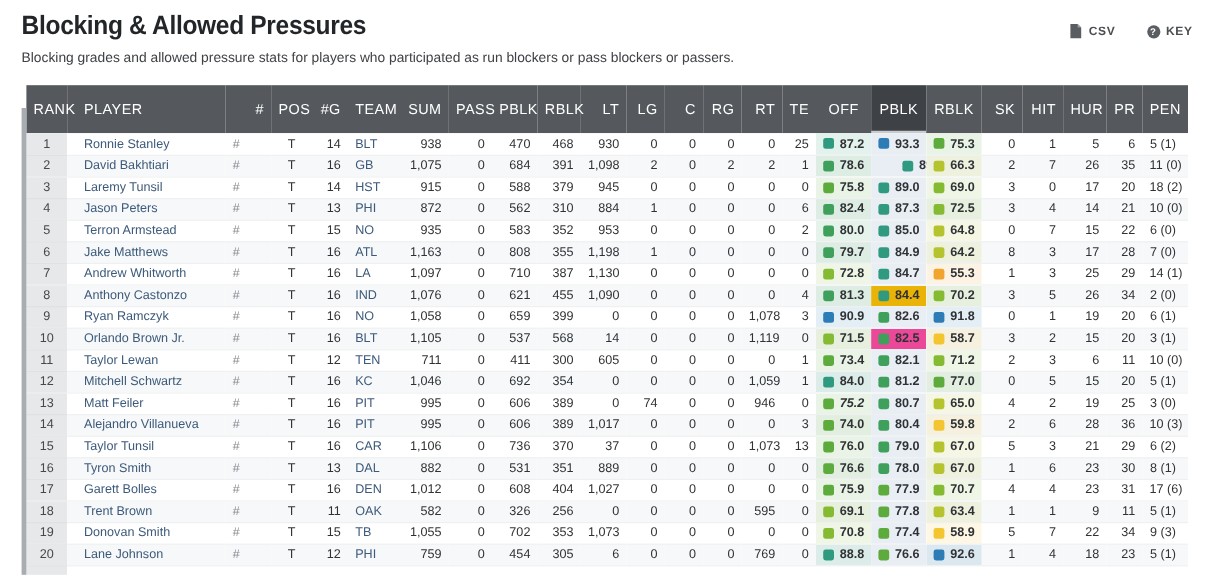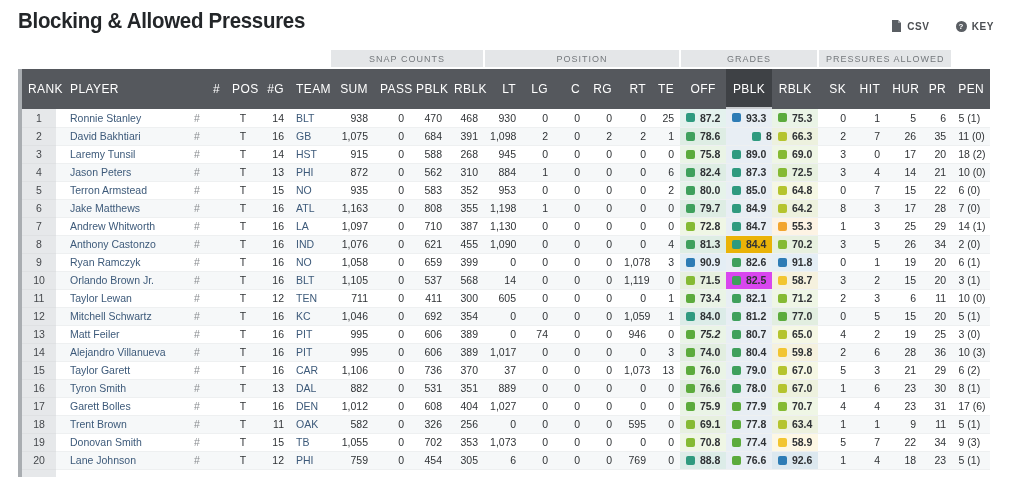--- a/index.html
+++ b/index.html
@@ -65,20 +65,21 @@
         <path d="M1 0 h6 l3 3 v9 h-9 z" fill="#5a5e63"></path>
         <path d="M7 0 l3 3 h-3 z" fill="#9a9da1"></path>
       </svg>
       <span>CSV</span>
     </button>
     <button class="act">
       <span class="qmark">?</span>
       <span>KEY</span>
     </button>
   </div>
+  <p class="subtitle">Blocking grades and allowed pressure stats for players who participated as run blockers or pass blockers or passers.</p>
 
   <div class="table-wrap">
     <div class="left-bar"></div>
     <table>
       <colgroup id="cols">
           <col style="width: 34px;">
           <col style="width: 132px;">
           <col style="width: 38px;">
           <col style="width: 34px;">
           <col style="width: 30px;">
@@ -96,36 +97,20 @@
           <col style="width: 46px;">
           <col style="width: 46px;">
           <col style="width: 46px;">
           <col style="width: 34px;">
           <col style="width: 34px;">
           <col style="width: 36px;">
           <col style="width: 30px;">
           <col style="width: 38px;">
         </colgroup>
       <thead>
-        <tr class="group-row" id="group-row">
-            <th colspan="6"></th>
-            <th colspan="4">
-              <div class="gbar">SNAP COUNTS</div>
-            </th>
-            <th colspan="6">
-              <div class="gbar">POSITION</div>
-            </th>
-            <th colspan="3">
-              <div class="gbar">GRADES</div>
-            </th>
-            <th colspan="4">
-              <div class="gbar">PRESSURES ALLOWED</div>
-            </th>
-            <th colspan="1"></th>
-          </tr>
         <tr class="header-row" id="header-row">
             <th class="al-c">RANK</th>
             <th class="al-l" style="padding-left: 14px;">PLAYER</th>
             <th class="al-r">#</th>
             <th class="al-c">POS</th>
             <th class="al-r">#G</th>
             <th class="al-l">TEAM</th>
             <th class="al-r">SUM</th>
             <th class="al-r">PASS</th>
             <th class="al-r">PBLK</th>
@@ -232,21 +217,21 @@
           <tr class="">
             <td class="al-c rank">3</td>
             <td class="al-l player"><span class="lnk">Laremy Tunsil</span></td>
             <td class="al-r"><span class="hash"># </span><span class="num">78</span></td>
             <td class="al-c">T</td>
             <td class="al-r">14</td>
             <td class="al-l team"><span class="lnk">HST</span></td>
             <td class="al-r">915</td>
             <td class="al-r">0</td>
             <td class="al-r">588</td>
-            <td class="al-r">268</td>
+            <td class="al-r">379</td>
             <td class="al-r">945</td>
             <td class="al-r">0</td>
             <td class="al-r">0</td>
             <td class="al-r">0</td>
             <td class="al-r">0</td>
             <td class="al-r">0</td>
             <td class="al-c grade" style="background: rgba(92, 171, 60, 0.13);">
               <div class="gcell">
                 <span class="gsq" style="background: rgb(92, 171, 60);"></span>
                 <span class="gval">75.8</span>
@@ -532,21 +517,21 @@
             <td class="al-r">0</td>
             <td class="al-r">0</td>
             <td class="al-r">1,119</td>
             <td class="al-r">0</td>
             <td class="al-c grade" style="background: rgba(133, 186, 51, 0.13);">
               <div class="gcell">
                 <span class="gsq" style="background: rgb(133, 186, 51);"></span>
                 <span class="gval">71.5</span>
               </div>
             </td>
-            <td class="al-c grade" style="background: #d946ef;">
+            <td class="al-c grade" style="background: #ec4899;">
               <div class="gcell">
                 <span class="gsq" style="background: rgb(63, 160, 92);"></span>
                 <span class="gval">82.5</span>
               </div>
             </td>
             <td class="al-c grade" style="background: rgba(242, 197, 49, 0.13);">
               <div class="gcell">
                 <span class="gsq" style="background: rgb(242, 197, 49);"></span>
                 <span class="gval">58.7</span>
               </div>
@@ -716,21 +701,21 @@
               </div>
             </td>
             <td class="al-r">2</td>
             <td class="al-r">6</td>
             <td class="al-r">28</td>
             <td class="al-r">36</td>
             <td class="al-r pad-r">10 (3)</td>
           </tr>
           <tr class="">
             <td class="al-c rank">15</td>
-            <td class="al-l player"><span class="lnk">Taylor Garett</span></td>
+            <td class="al-l player"><span class="lnk">Taylor Tunsil</span></td>
             <td class="al-r"><span class="hash"># </span><span class="num">72</span></td>
             <td class="al-c">T</td>
             <td class="al-r">16</td>
             <td class="al-l team"><span class="lnk">CAR</span></td>
             <td class="al-r">1,106</td>
             <td class="al-r">0</td>
             <td class="al-r">736</td>
             <td class="al-r">370</td>
             <td class="al-r">37</td>
             <td class="al-r">0</td>

